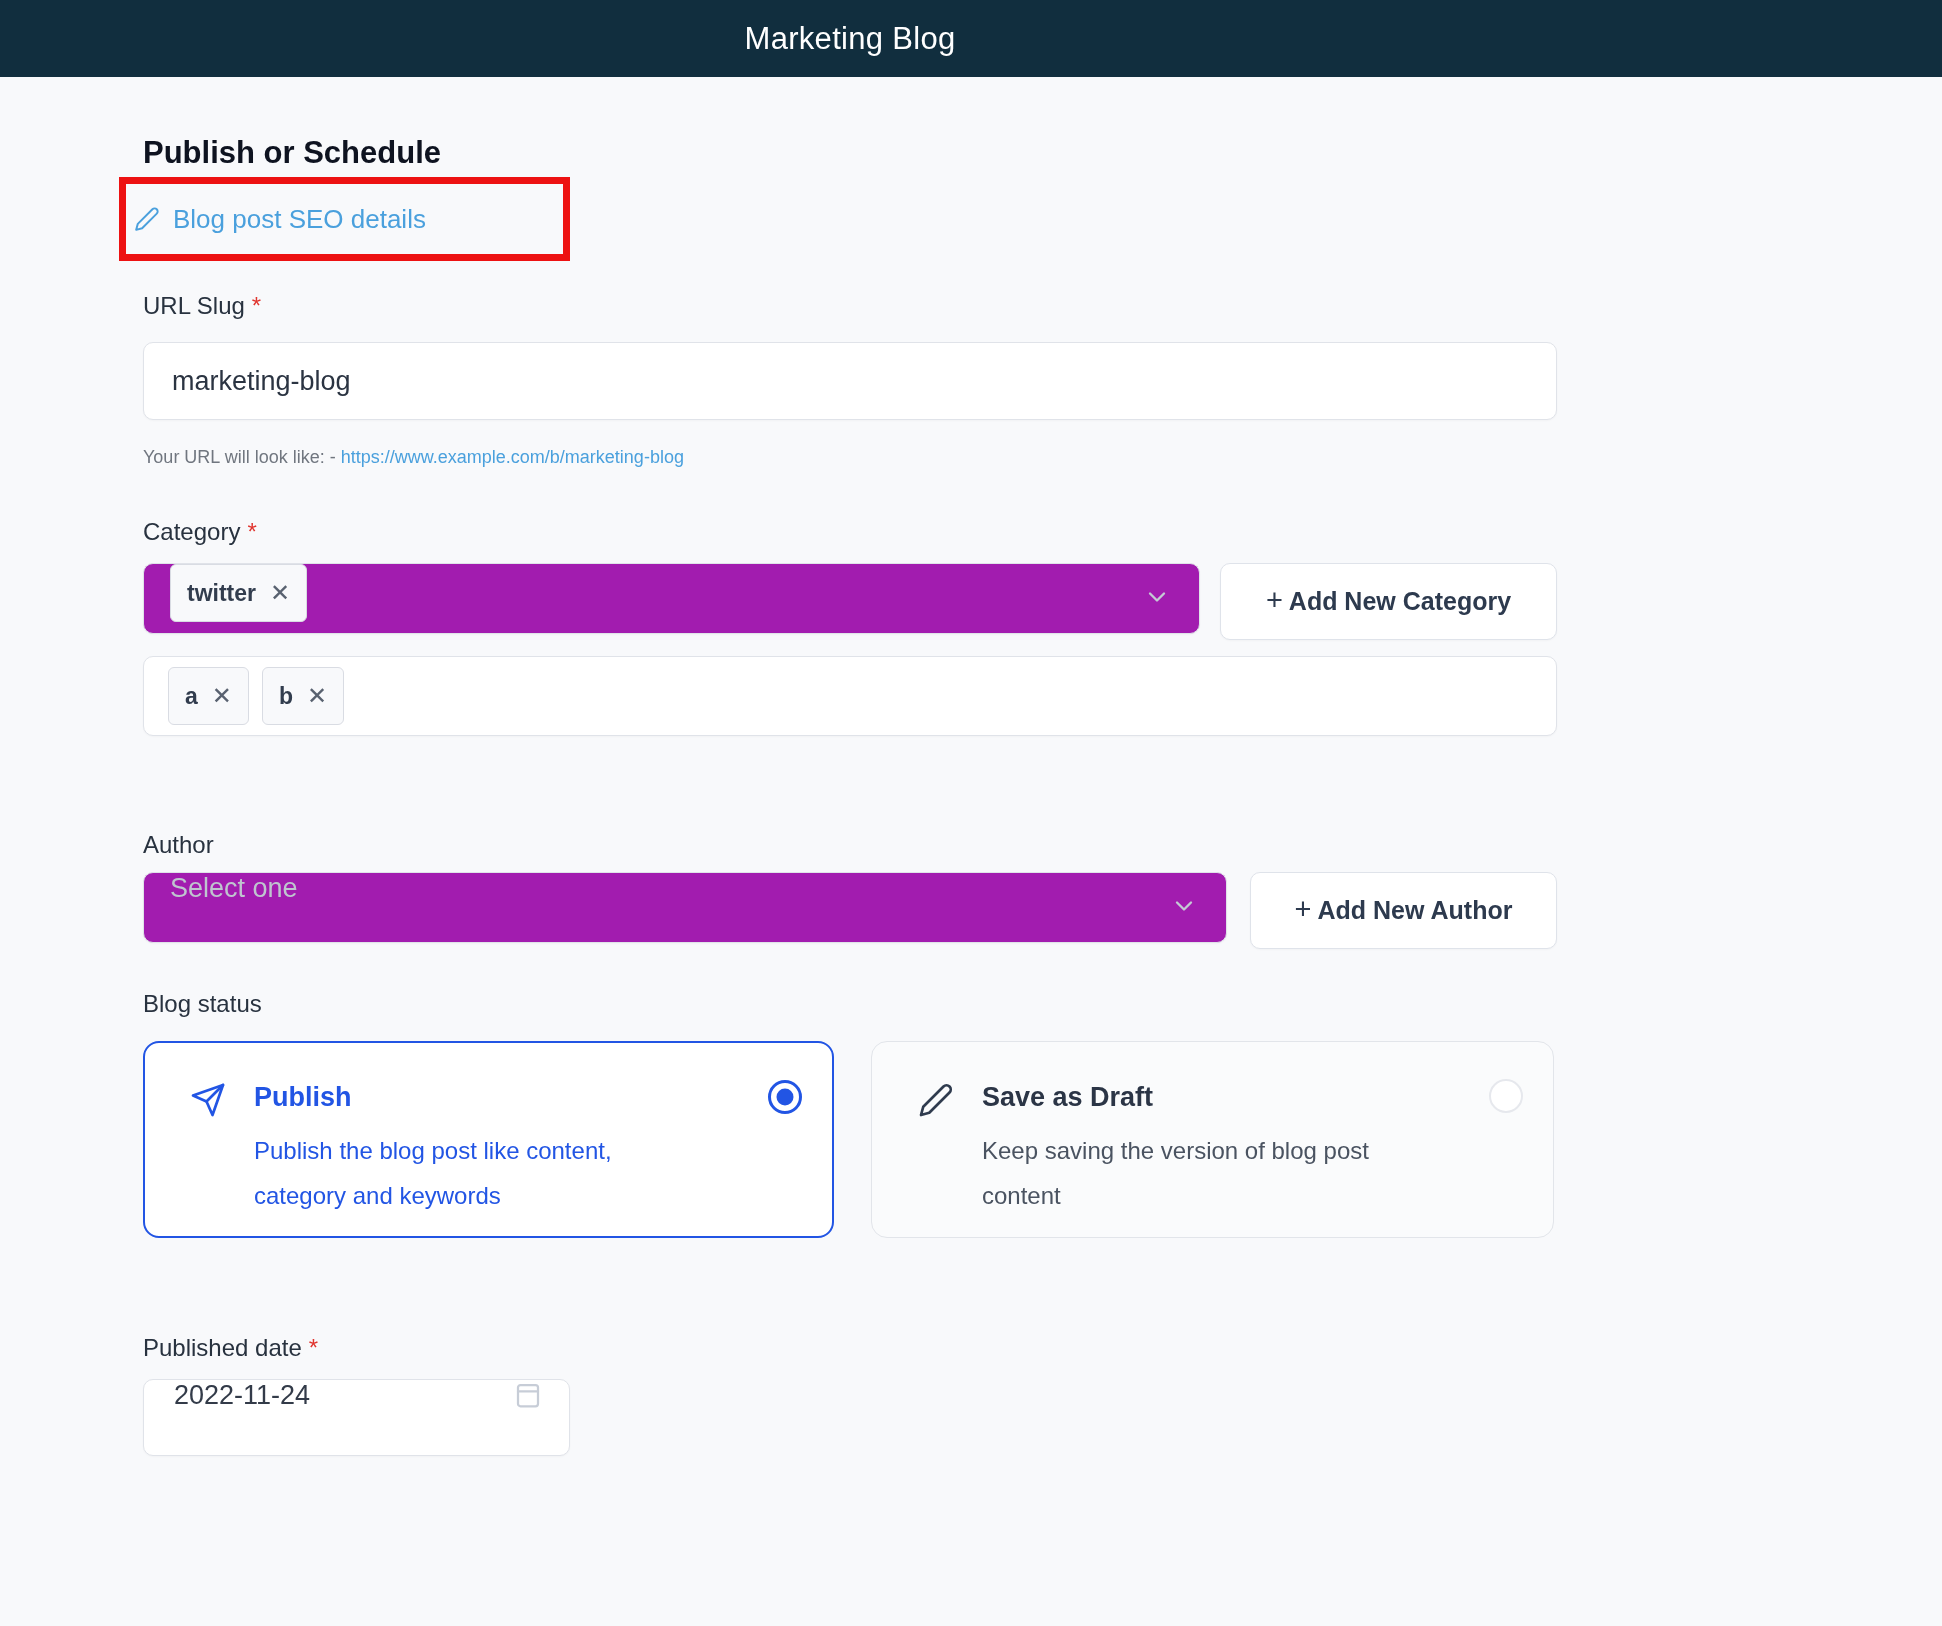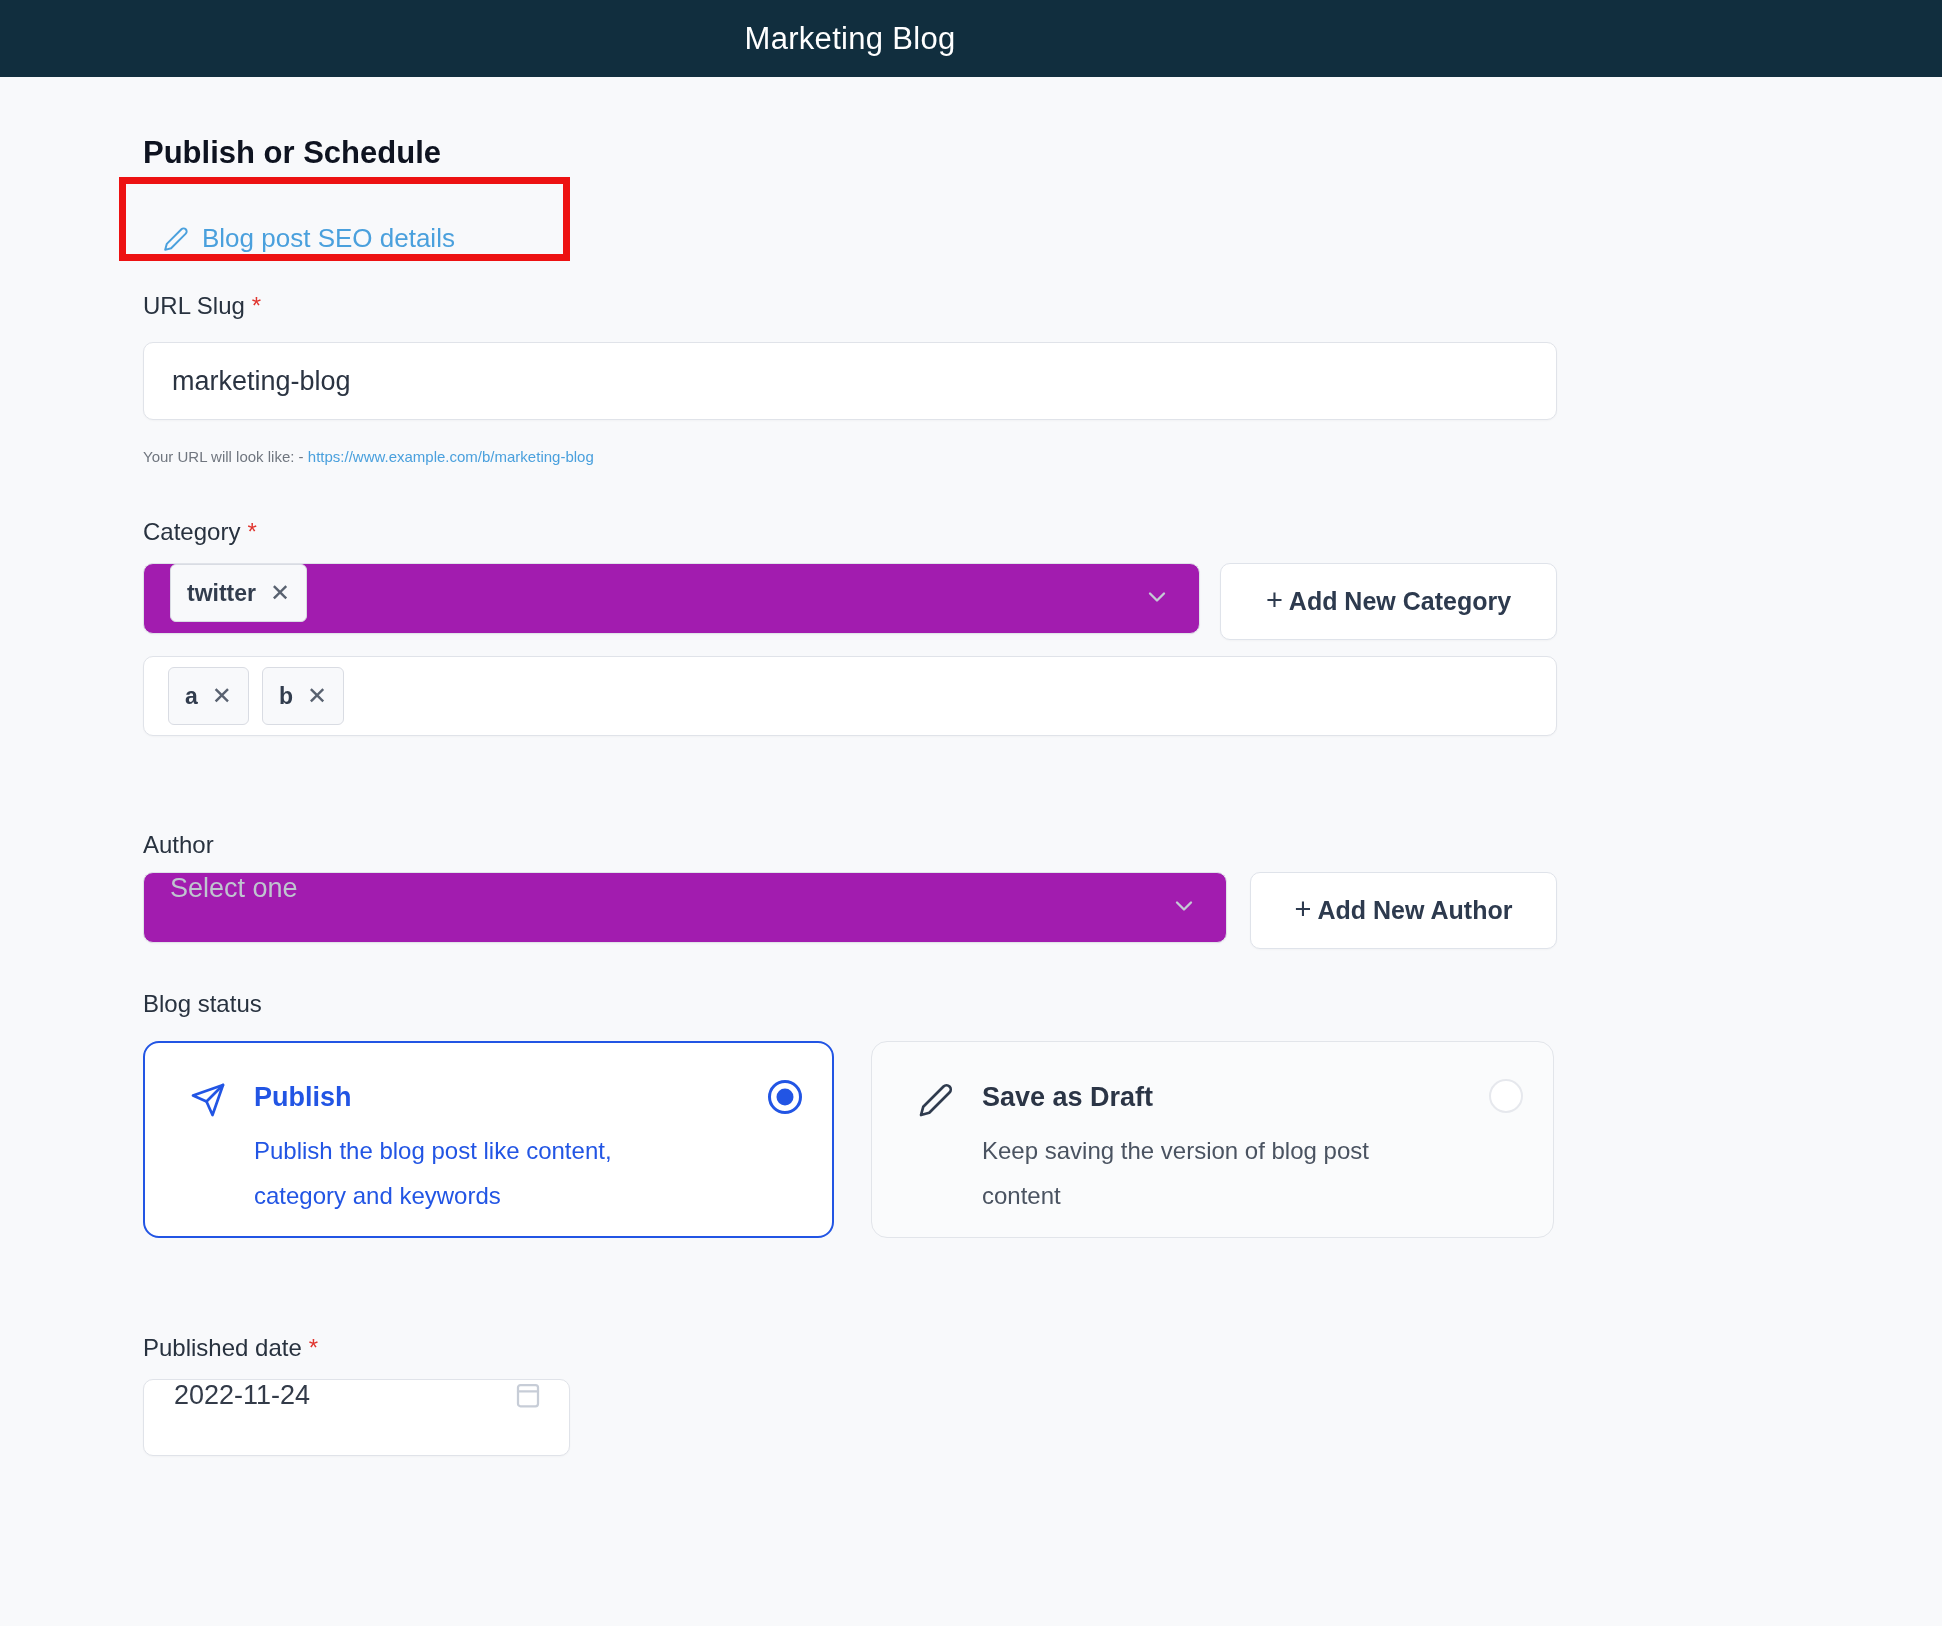--- a/index.html
+++ b/index.html
@@ -19,38 +19,38 @@
   
   .main { padding-left:143px; }
 
   .section-heading { margin:58px 0 0 0; font-size:31px; font-weight:700; color:#0e1320; line-height:36px; }
 
   
   .seo-box {
     margin-top:6px; margin-left:-24px;
     width:451px; height:84px;
     border:7px solid #ed1212;
-    display:flex; align-items:flex-end; padding-left:37px;
+    display:flex; align-items:center; padding-left:8px;
     background:transparent;
   }
   .seo-link { display:inline-flex; align-items:center; gap:13px; color:#4aa0dd; font-size:26px; cursor:pointer; }
   .seo-link svg { display:block; }
 
   .field-label { margin-top:30px; font-size:24px; color:#28323f; line-height:30px; }
   .req { color:#e0352f; margin-left:7px; }
 
   .text-input {
     margin-top:21px; width:1414px; height:78px;
     background:#ffffff; border:1px solid #e0e3e9; border-radius:10px;
     display:flex; align-items:center; padding:0 28px;
     font-size:27px; color:#2b3442;
     box-shadow:0 1px 2px rgba(16,24,40,.03);
   }
 
-  .helper { margin-top:23px; font-size:15px; color:#70767f; line-height:28px; }
+  .helper { margin-top:23px; font-size:18px; color:#70767f; line-height:28px; }
   .helper a, .helper .link { color:#4aa0dd; text-decoration:none; cursor:pointer; }
 
   .label-gap-lg { margin-top:46px; }
   .row { display:flex; margin-top:16px; }
 
   .select {
     position:relative; height:71px; background:#a21caf;
     border:1px solid #e0e3e9; border-radius:10px;
     display:flex; align-items:flex-start; padding-left:26px;
     box-shadow:0 1px 2px rgba(16,24,40,.03);

